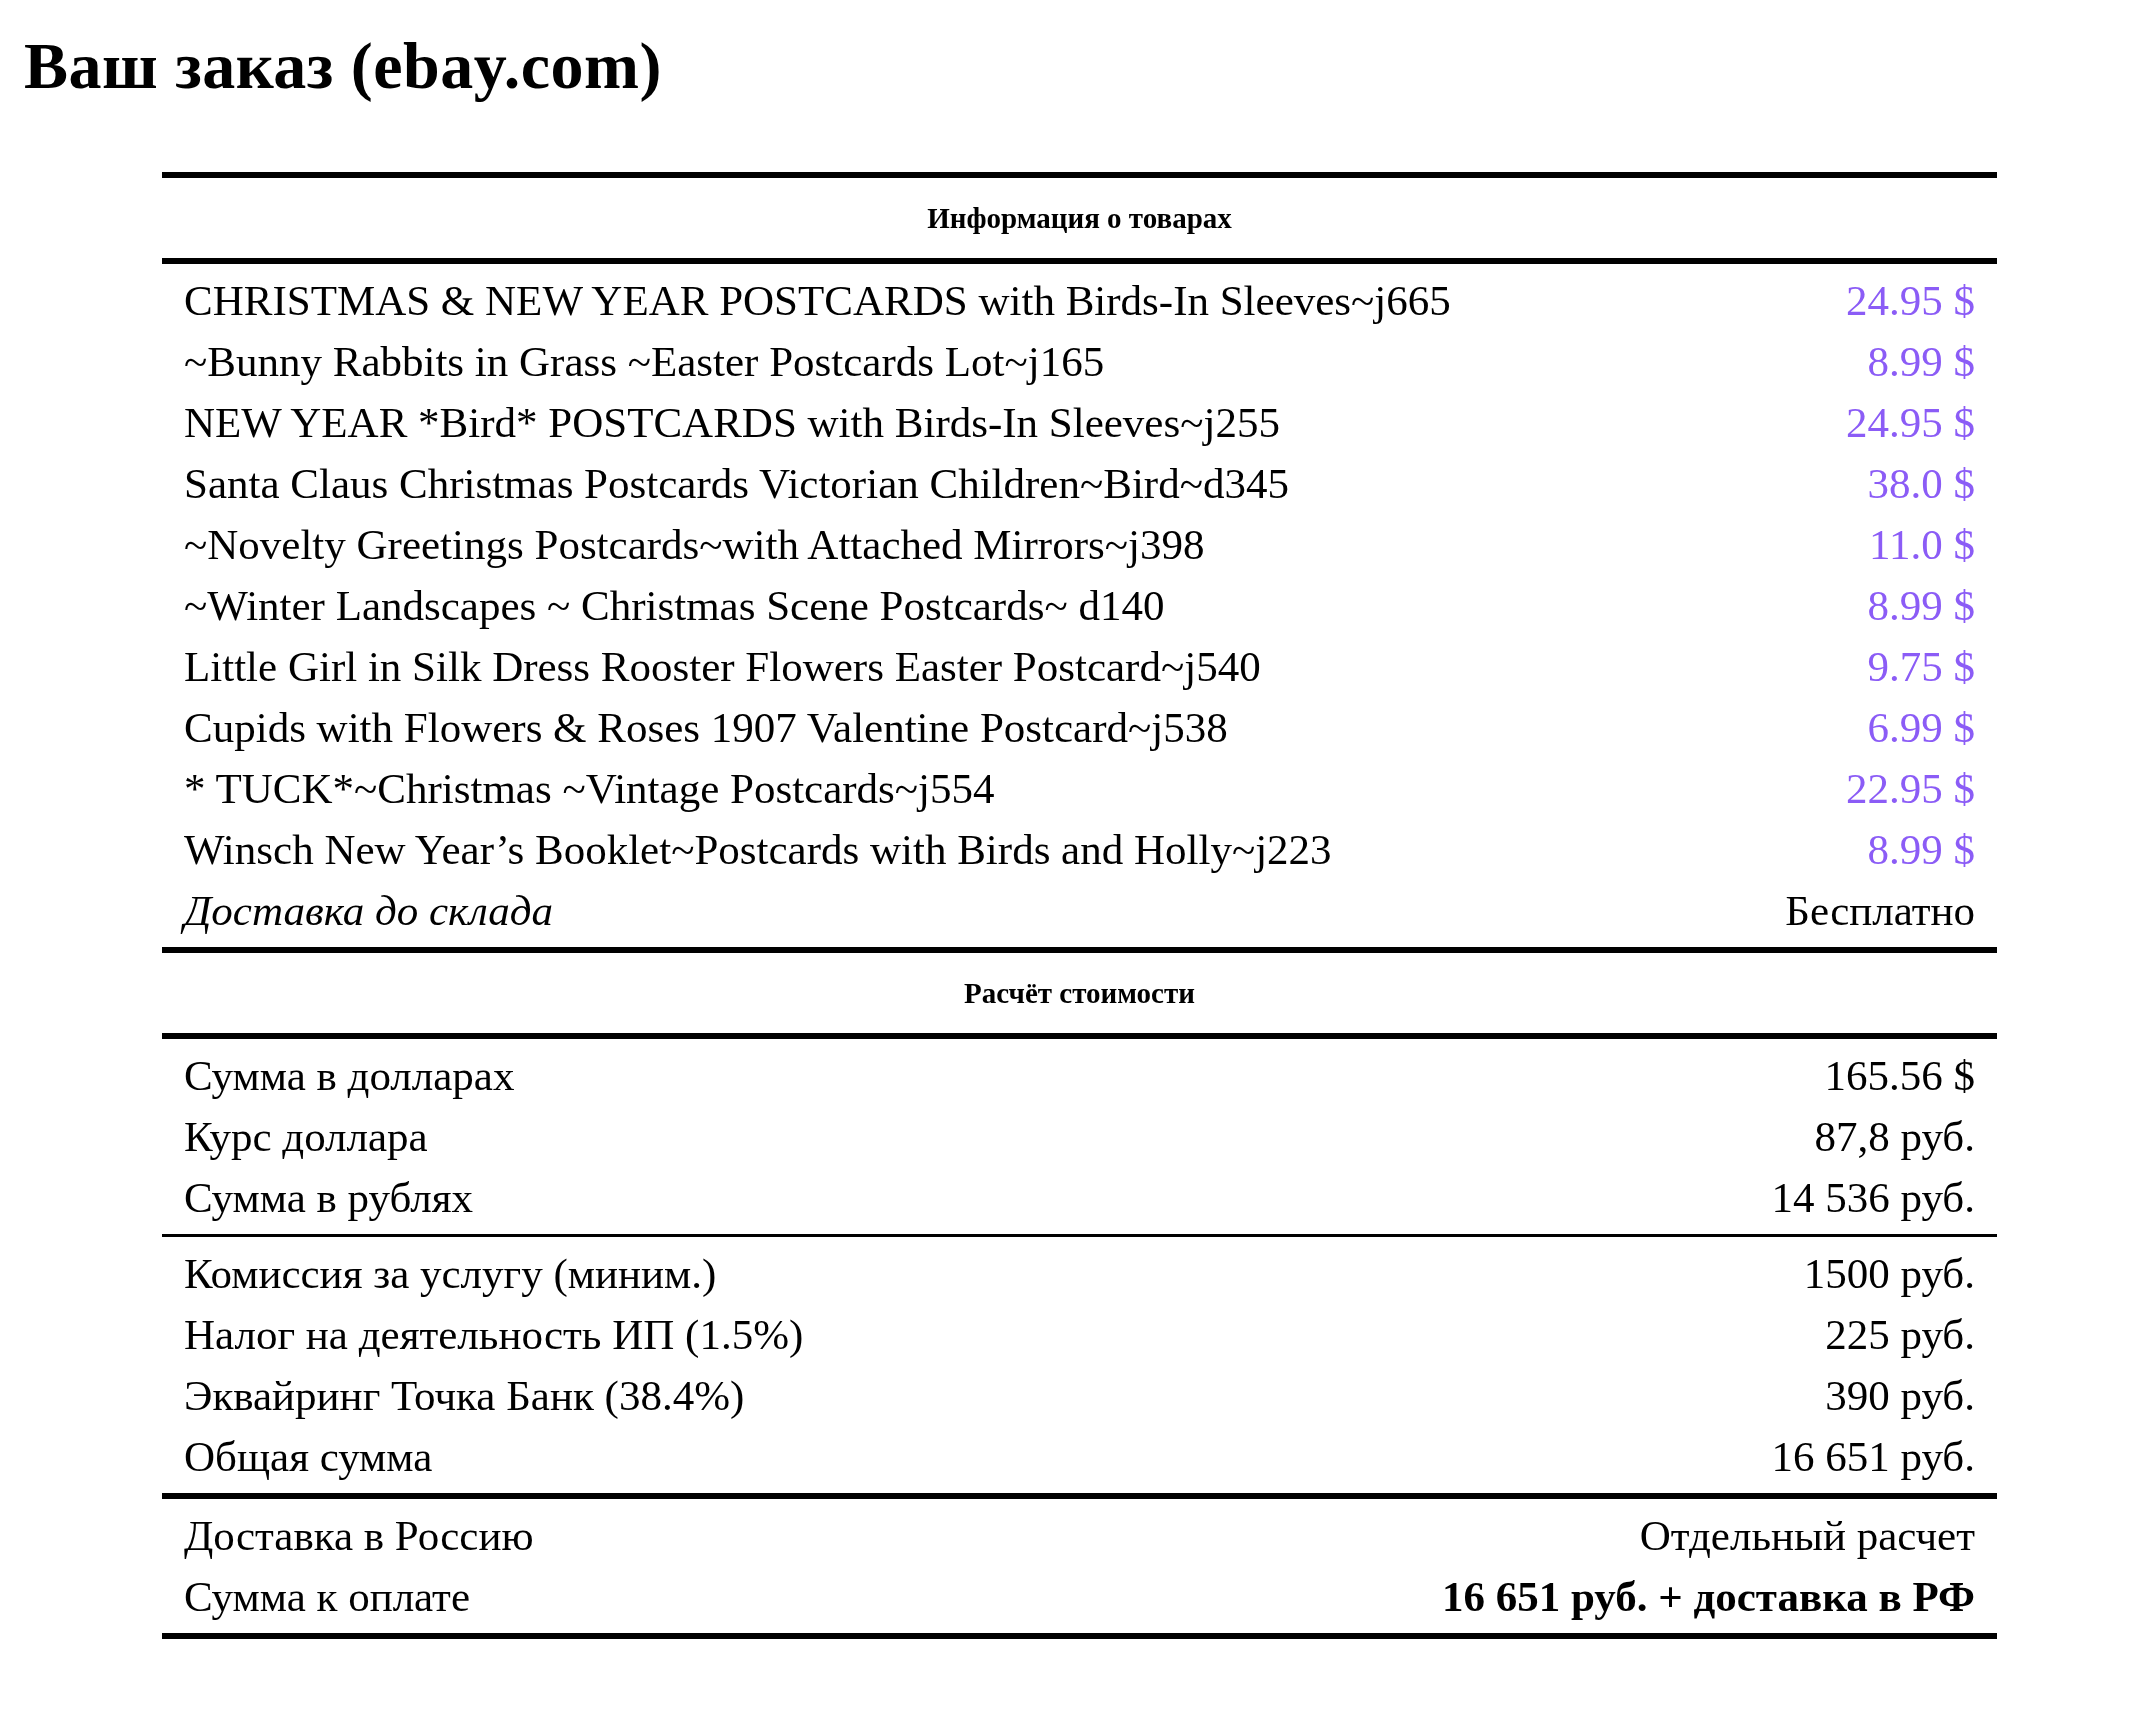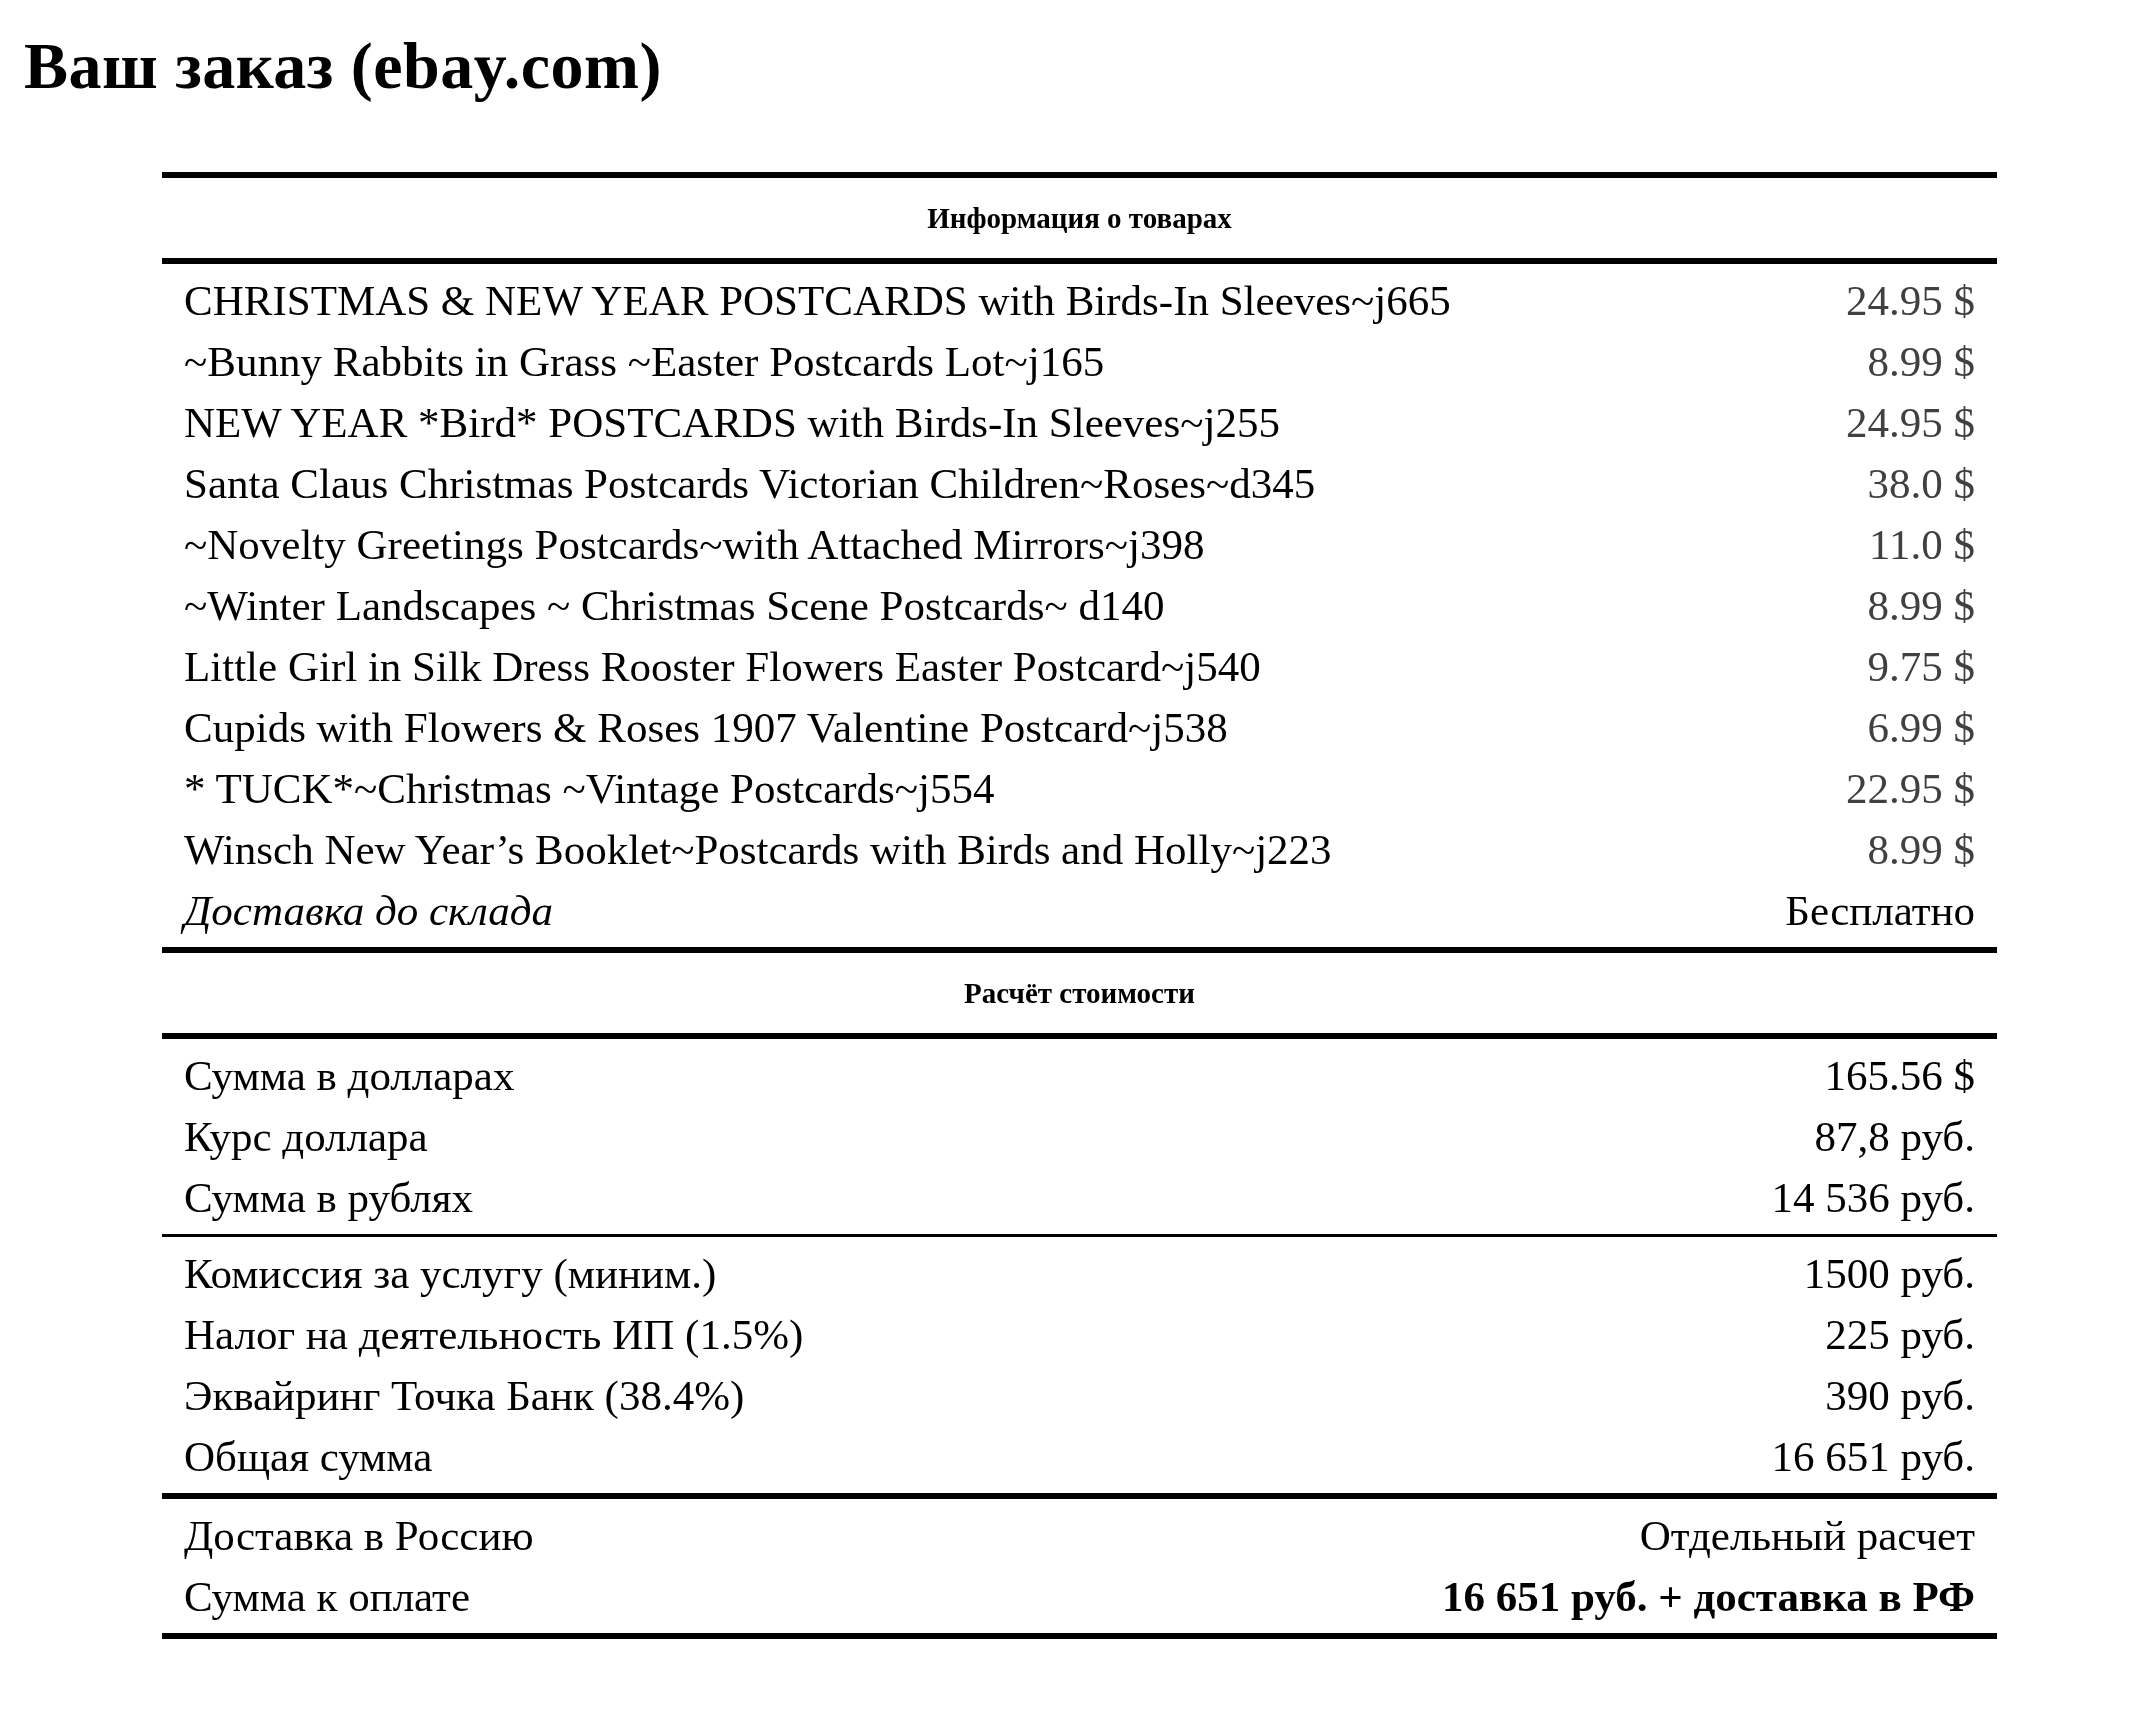--- a/index.html
+++ b/index.html
@@ -45,21 +45,21 @@
   .row {
     display: flex;
     justify-content: space-between;
     align-items: baseline;
     padding: 0 22px;
     font-size: 43px;
     line-height: 61px;
   }
   .row .label { text-align: left; white-space: nowrap; }
   .row .value { text-align: right; white-space: nowrap; margin-left: 40px; }
-  .price-red { color: #404040; }
+  .price-red { color: #8b5cf6; }
   .italic { font-style: italic; }
   .bold { font-weight: 700; }
 </style>
 </head>
 <body>
 
 <div class="page">
 
   <h1 class="page-title">Ваш заказ (ebay.com)</h1>
 
@@ -78,21 +78,21 @@
       </div>
       <div class="row">
         <span class="label">~Bunny Rabbits in Grass ~Easter Postcards Lot~j165</span>
         <span class="value price-red">8.99 $</span>
       </div>
       <div class="row">
         <span class="label">NEW YEAR *Bird* POSTCARDS with Birds-In Sleeves~j255</span>
         <span class="value price-red">24.95 $</span>
       </div>
       <div class="row">
-        <span class="label">Santa Claus Christmas Postcards Victorian Children~Roses~d345</span>
+        <span class="label">Santa Claus Christmas Postcards Victorian Children~Bird~d345</span>
         <span class="value price-red">38.0 $</span>
       </div>
       <div class="row">
         <span class="label">~Novelty Greetings Postcards~with Attached Mirrors~j398</span>
         <span class="value price-red">11.0 $</span>
       </div>
       <div class="row">
         <span class="label">~Winter Landscapes ~ Christmas Scene Postcards~ d140</span>
         <span class="value price-red">8.99 $</span>
       </div>

